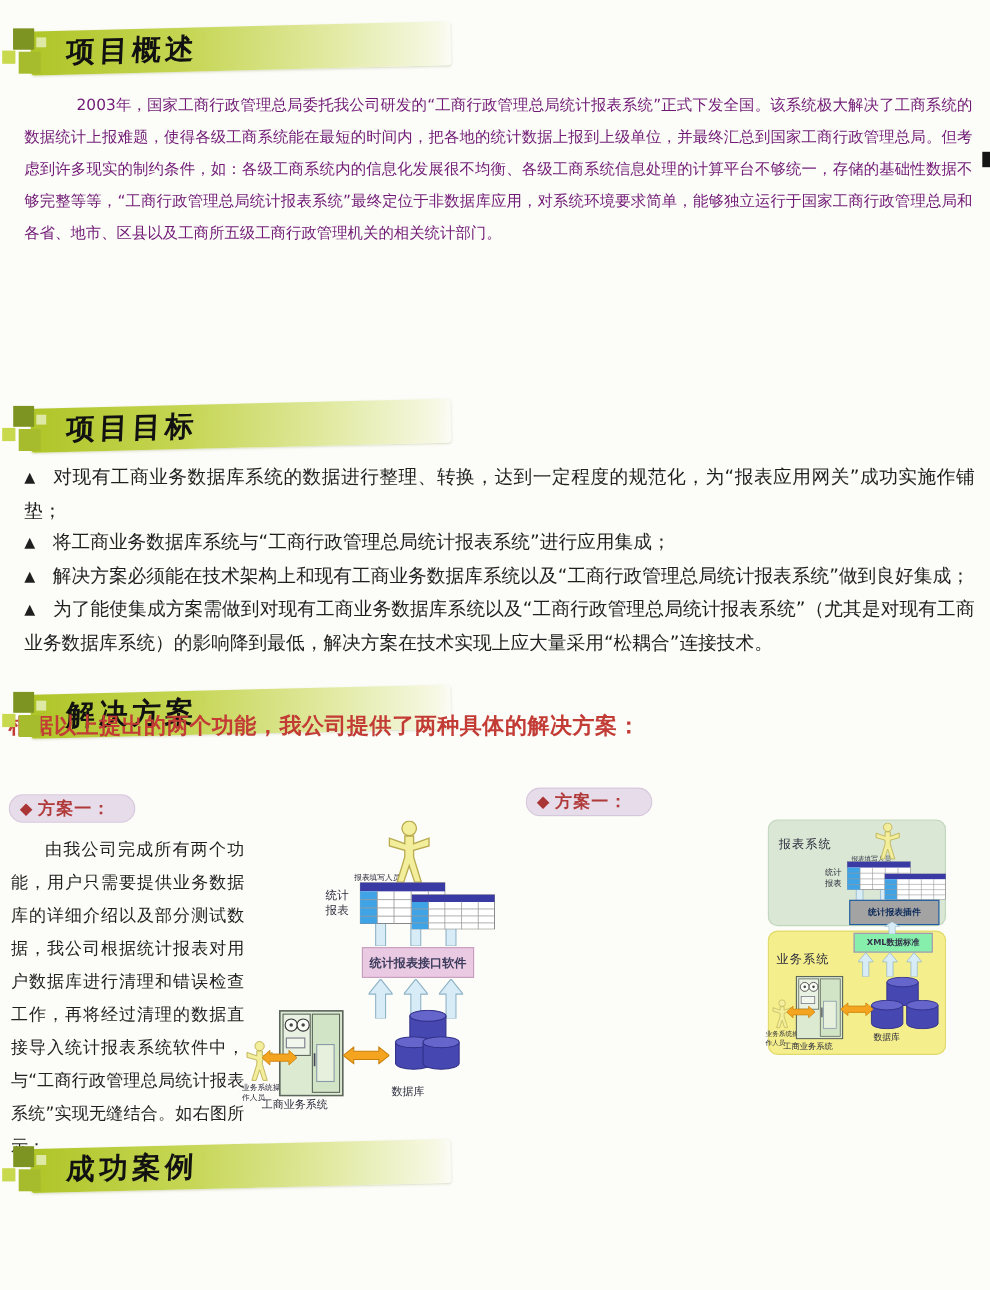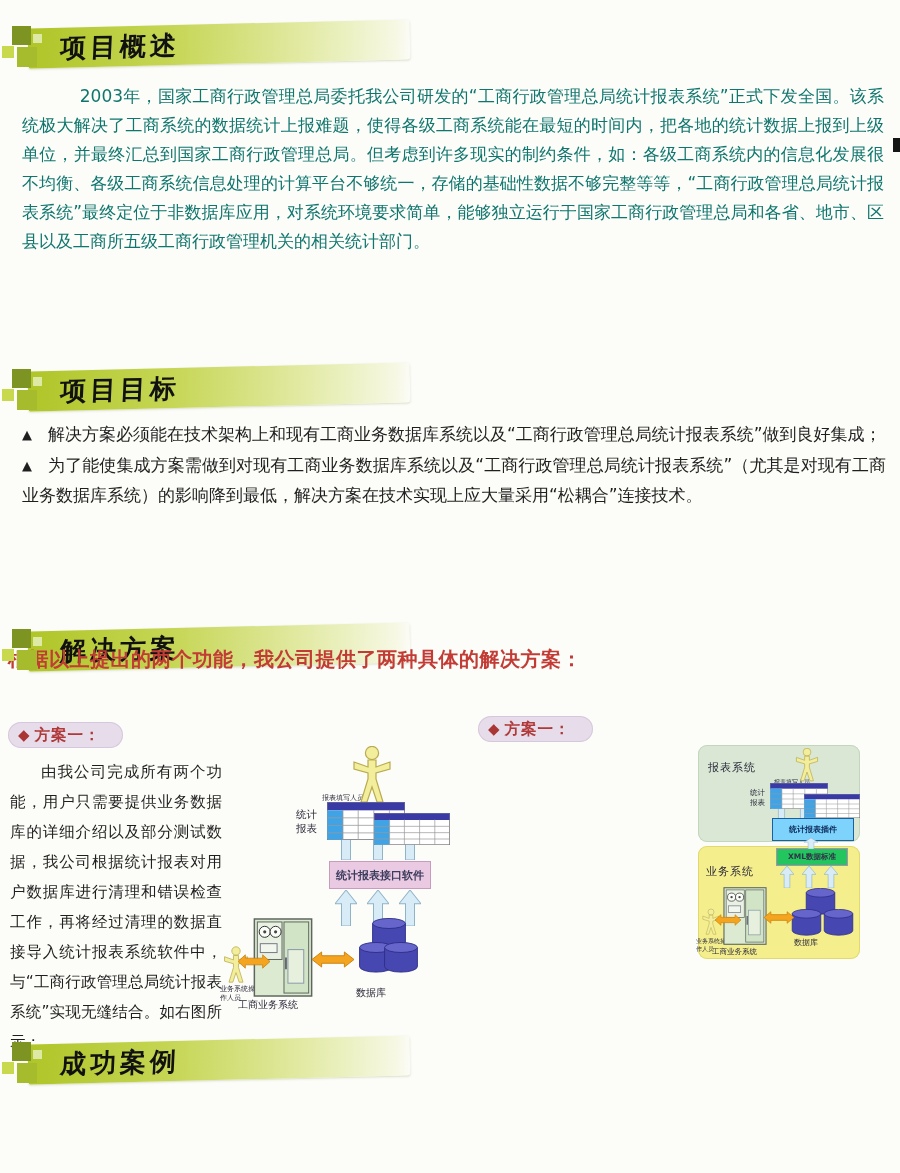--- a/index.html
+++ b/index.html
@@ -33,22 +33,22 @@
   }
   .deco{position:absolute;left:2px;top:2px;width:46px;height:52px;z-index:2;}
   .deco i{position:absolute;display:block;}
   .deco .s1{left:10px;top:4px;width:19px;height:19px;background:#7d9422;}
   .deco .s2{left:0px;top:24px;width:12px;height:12px;background:#c9d94e;}
   .deco .s3{left:15px;top:25px;width:20px;height:20px;background:#a6bc2d;}
   .deco .s4{left:31px;top:12px;width:9px;height:9px;background:#dfe9a6;}
   
   .para{
     position:absolute;left:22px;width:862px;margin:0;
-    font-size:17px;line-height:29px;text-align:justify;
-    color:#0f766e;
+    font-size:14px;line-height:29px;text-align:justify;
+    color:#701a75;
   }
   .indent{text-indent:3.4em;}
   .bullets{position:absolute;left:22px;top:420px;width:864px;}
   .bullet{
     margin:0;font-size:17px;line-height:28.5px;text-align:justify;color:#1f1f1f;
   }
   .tri{font-size:13px;margin-right:16px;position:relative;top:-1px;}
   .intro{
     position:absolute;left:8px;top:646px;margin:0;
     font-size:20px;color:#c23b35;font-weight:bold;letter-spacing:.5px;
@@ -75,27 +75,27 @@
     position:absolute;color:#2a2a3a;text-align:left;line-height:1.3;
     font-size:10px;
   }
   .pinkbox{
     position:absolute;background:#eac9e3;border:1px solid #c79cbc;
     color:#3c3c5c;font-weight:bold;text-align:center;
     display:flex;align-items:center;justify-content:center;
     z-index:3;
   }
   .bluebox{
-    position:absolute;background:#7dd3fc;border:1px solid #1b5fa0;
+    position:absolute;background:#a3a3a3;border:1px solid #1b5fa0;
     color:#0c2a5a;font-weight:bold;text-align:center;
     display:flex;align-items:center;justify-content:center;
     z-index:3;
   }
   .xmlbox{
-    position:absolute;background:#22c55e;border:1px solid #b08cb0;
+    position:absolute;background:#86efac;border:1px solid #b08cb0;
     color:#33334a;font-weight:bold;text-align:left;
     display:flex;align-items:center;justify-content:center;
     z-index:3;
   }
   .region{position:absolute;border-radius:9px;}
   .region.green{background:#d9e7d4;box-shadow:inset 0 0 0 1px #c2d6bd;}
   .region.yellow{background:#f4ee8d;box-shadow:inset 0 0 0 1px #e0d96e;}
   .z0{z-index:1}.z1{z-index:2}.z2{z-index:4}
   
   .mark-right{position:absolute;left:893px;top:138px;width:7px;height:14px;background:#151515;}
@@ -164,20 +164,22 @@
         <i class="s1"></i>
         <i class="s2"></i>
         <i class="s3"></i>
         <i class="s4"></i>
       </div>
     <div class="bar">
       <span class="bar-title">项目目标</span>
     </div>
   </section>
   <div class="bullets">
+    <p class="bullet"><span class="tri">▲</span><span>对现有工商业务数据库系统的数据进行整理、转换，达到一定程度的规范化，为“报表应用网关”成功实施作铺垫；</span></p>
+    <p class="bullet"><span class="tri">▲</span><span>将工商业务数据库系统与“工商行政管理总局统计报表系统”进行应用集成；</span></p>
     <p class="bullet"><span class="tri">▲</span><span>解决方案必须能在技术架构上和现有工商业务数据库系统以及“工商行政管理总局统计报表系统”做到良好集成；</span></p>
     <p class="bullet"><span class="tri">▲</span><span>为了能使集成方案需做到对现有工商业务数据库系统以及“工商行政管理总局统计报表系统”（尤其是对现有工商业务数据库系统）的影响降到最低，解决方案在技术实现上应大量采用“松耦合”连接技术。</span></p>
   </div>
 
   <section class="sec-banner" style="top:623px">
     <div class="deco">
         <i class="s1"></i>
         <i class="s2"></i>
         <i class="s3"></i>
         <i class="s4"></i>

